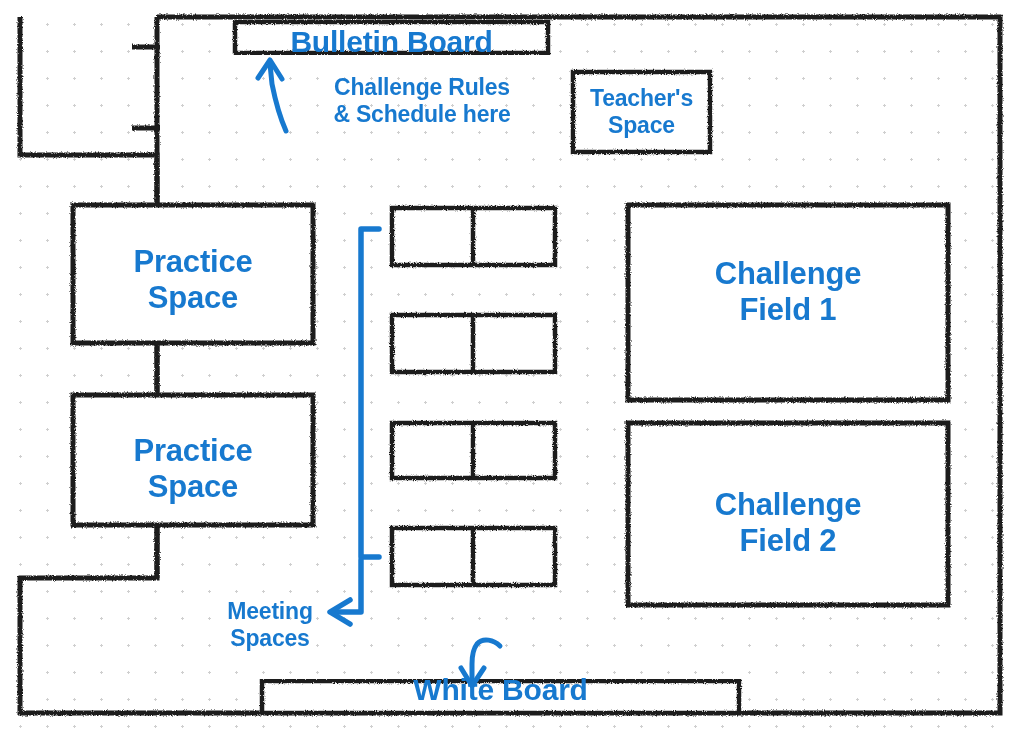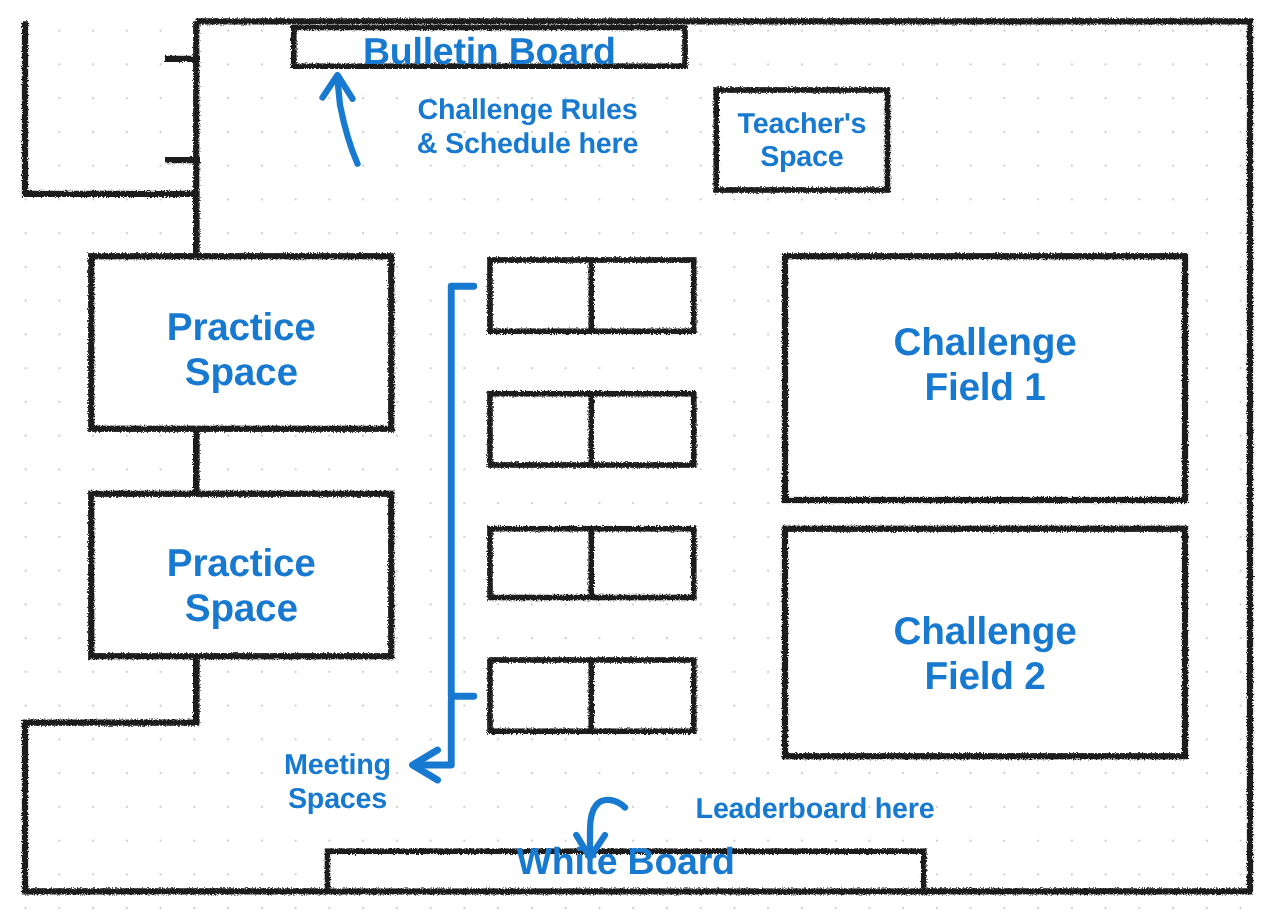--- a/index.html
+++ b/index.html
@@ -151,17 +151,16 @@
 
   <div class="lbl lbl-room" style="left:628px; top:256px; width:320px;">Challenge
 Field 1</div>
 
   <div class="lbl lbl-room" style="left:628px; top:487px; width:320px;">Challenge
 Field 2</div>
 
   <div class="lbl lbl-meet" style="left:190px; top:598px; width:160px;">Meeting
 Spaces</div>
 
-  <div class="lbl lbl-note" style="left:512px; top:633px; width:280px;">Leaderboard here</div>
 
   <div class="lbl lbl-board" style="left:262px; top:672px; width:477px;">White Board</div>
 
 </div>
 
 </body></html>

